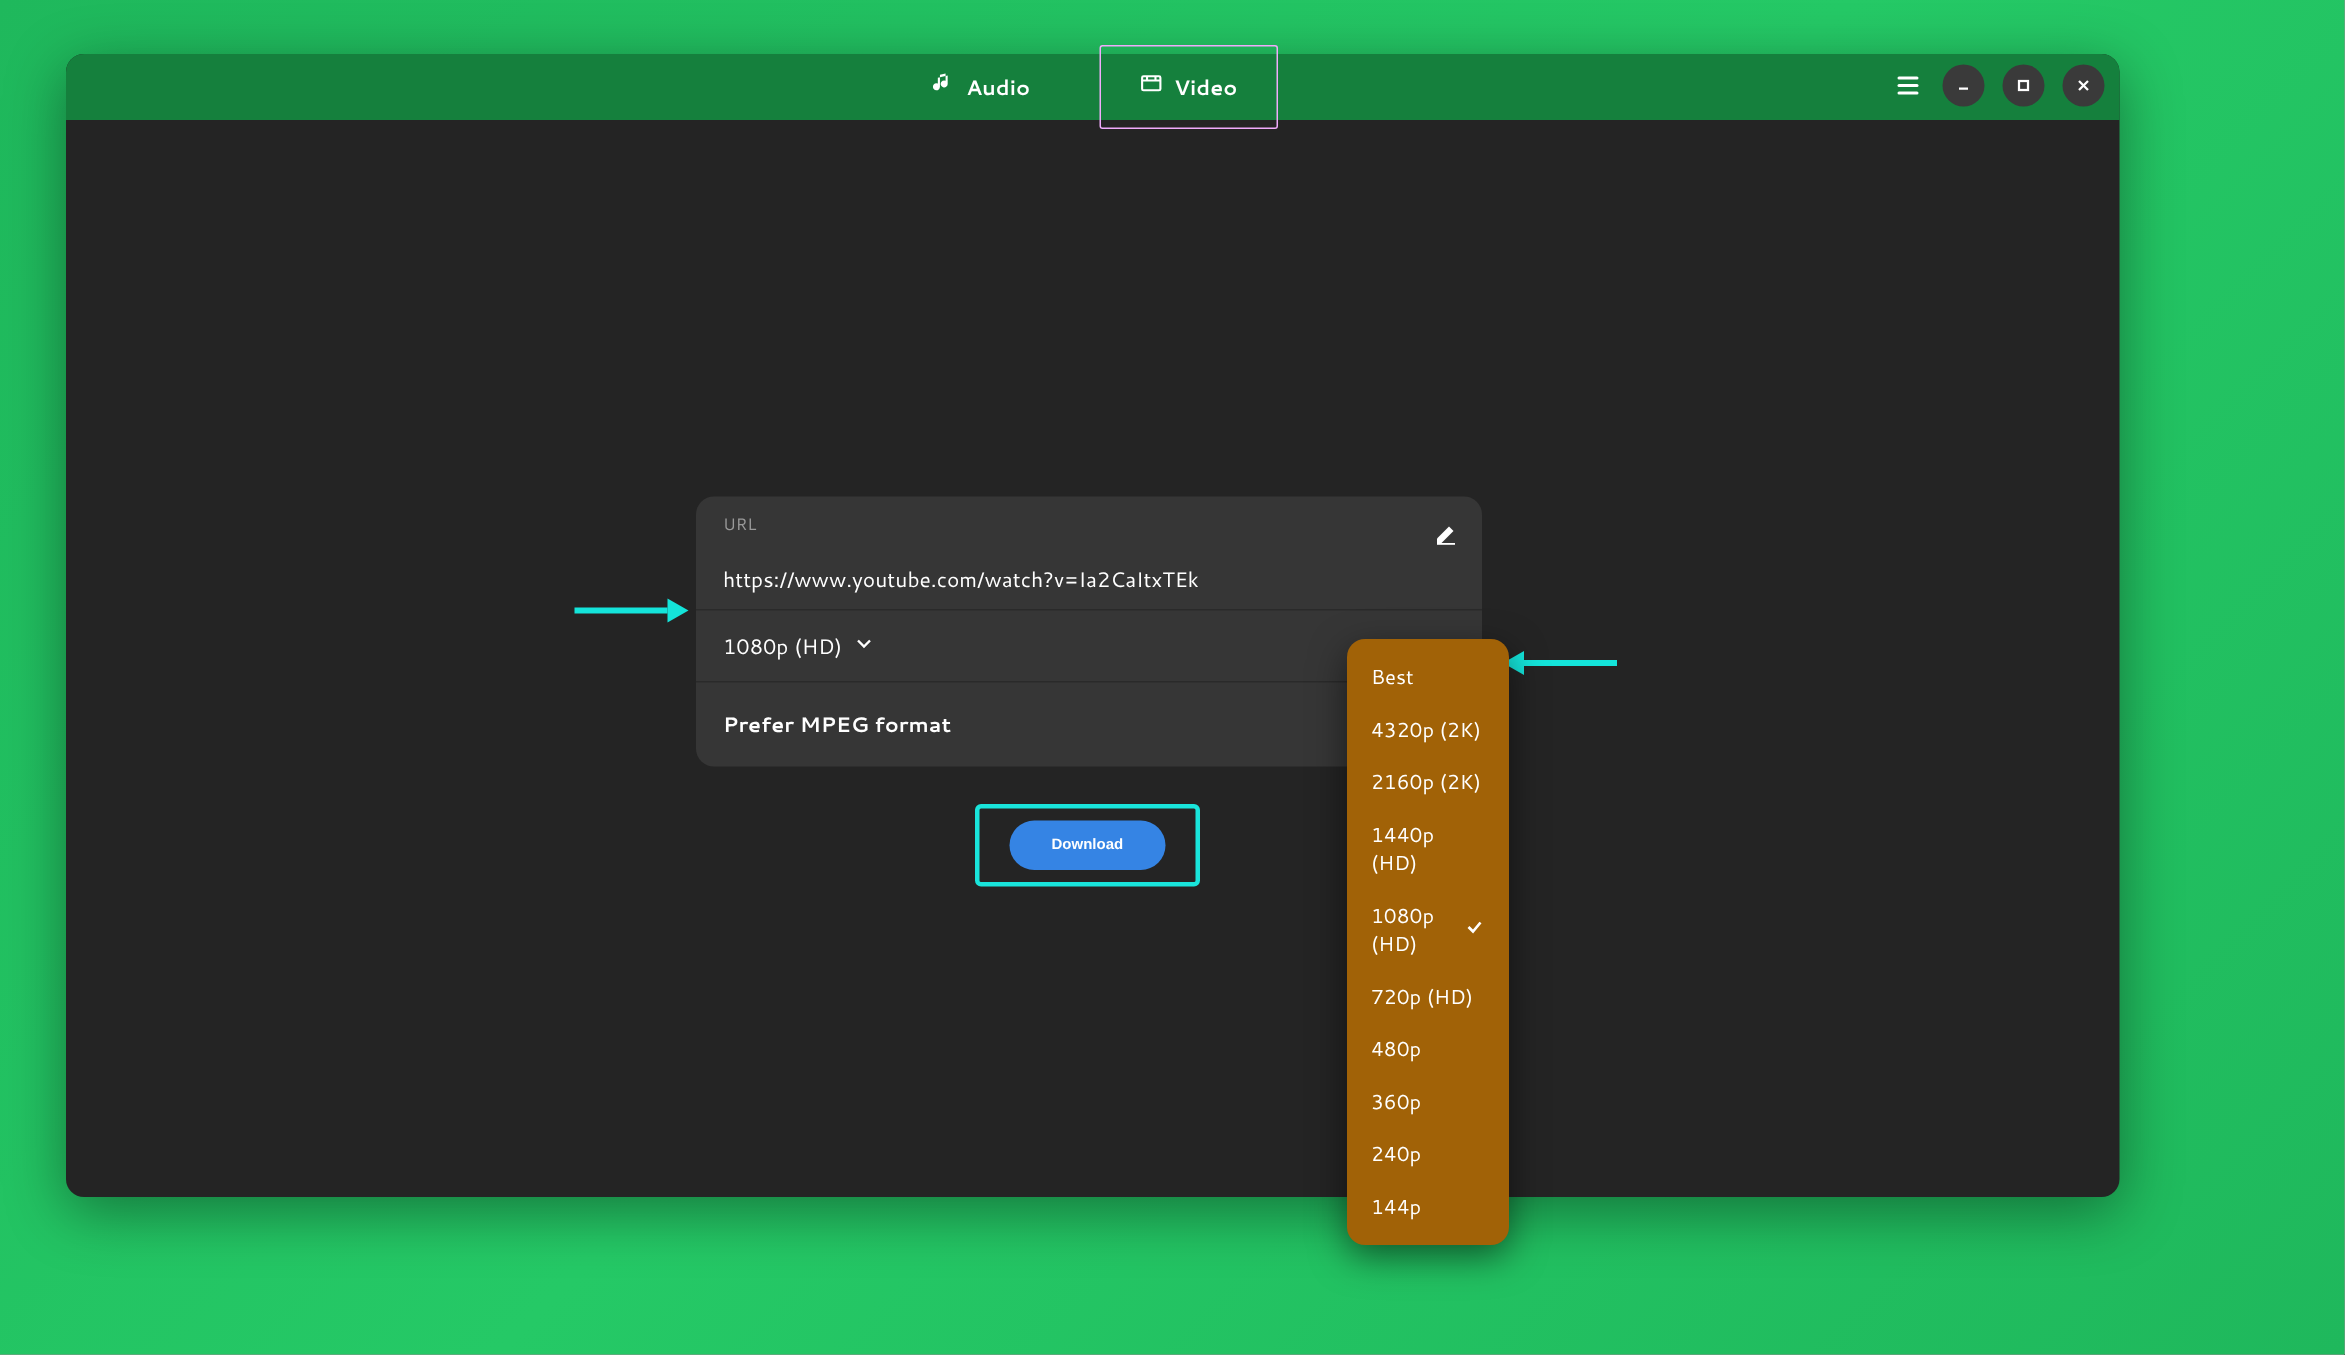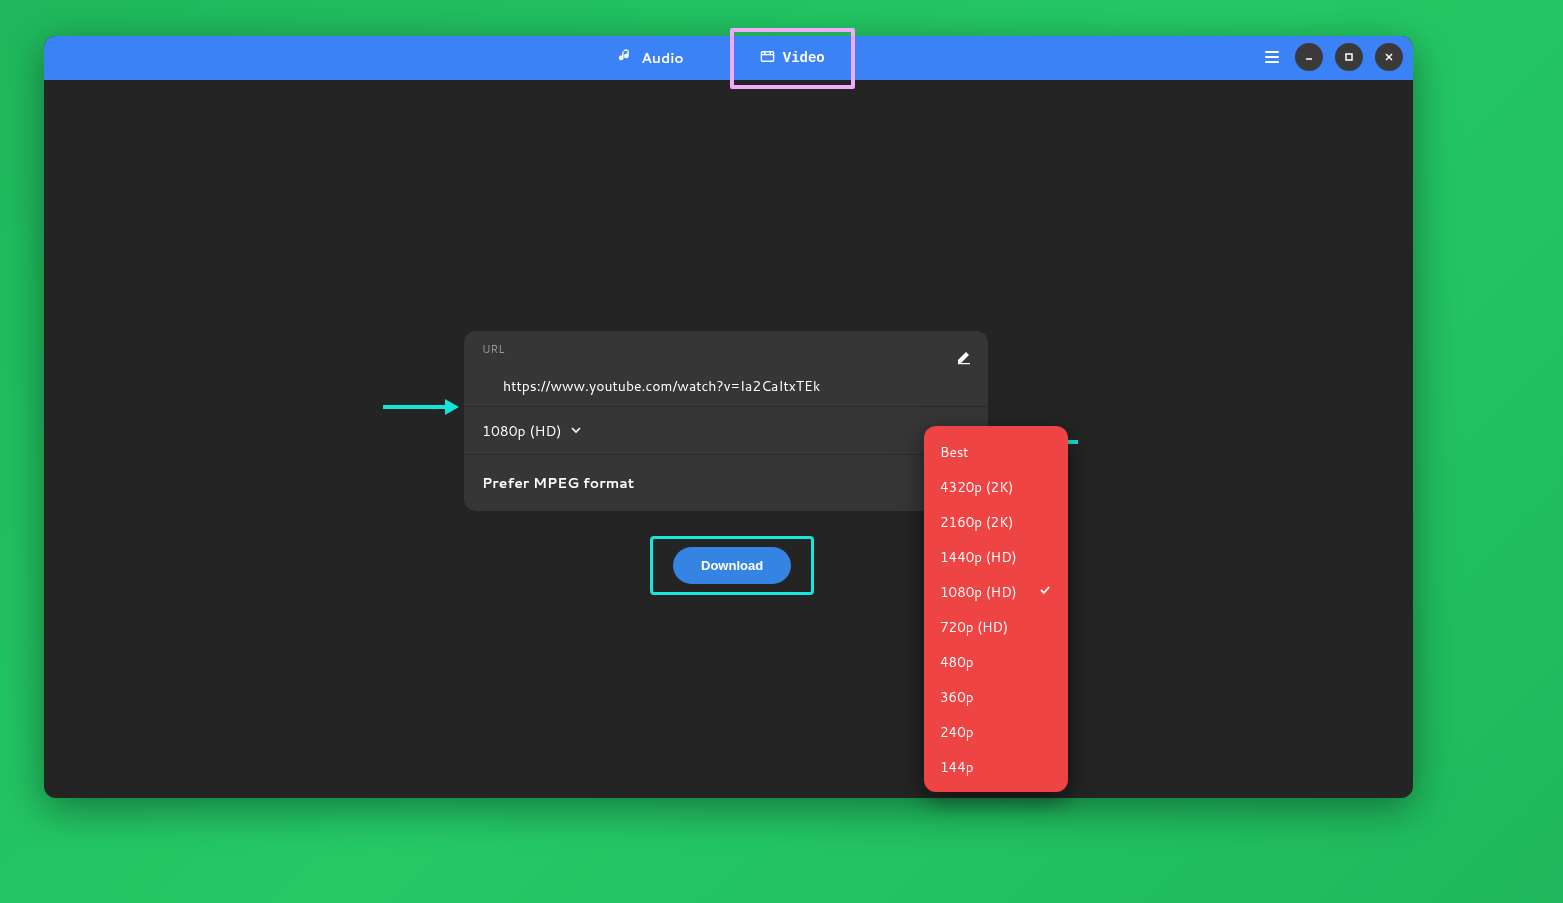--- a/index.html
+++ b/index.html
@@ -17,21 +17,21 @@
       left: 44px;
       width: 1369px;
       height: 762px;
       background: #242424;
       border-radius: 12px;
       overflow: visible;
       box-shadow: 0 10px 40px rgba(0,0,0,0.4);
     }
     .titlebar {
       height: 44px;
-      background: #3b82f6;
+      background: #15803d;
       display: flex;
       align-items: center;
       justify-content: center;
       position: relative;
       border-radius: 12px 12px 0 0;
     }
     .tabs {
       display: flex;
       gap: 30px;
       align-items: center;
@@ -40,24 +40,23 @@
       display: flex;
       align-items: center;
       gap: 8px;
       color: #fff;
       font-weight: 700;
       font-size: 14px;
       padding: 6px 16px;
       cursor: pointer;
     }
     .tab.active {
-      border: 4px solid #f0abfc;
+      border: 1px solid #f0abfc;
       border-radius: 2px;
       padding: 17px 26px;
-      font-family: Liberation Mono, monospace;
     }
     .window-controls {
       position: absolute;
       right: 10px;
       top: 7px;
       display: flex;
       gap: 12px;
       align-items: center;
     }
     .hamburger-btn {
@@ -113,21 +112,20 @@
       gap: 19px;
       padding: 10px 18px;
     }
     .url-label {
       color: #999;
       font-size: 11px;
     }
     .url-value {
       color: #fff;
       font-size: 14px;
-      margin-left: 21px;
     }
     .edit-icon-btn {
       position: absolute;
       right: 16px;
       top: 16px;
       cursor: pointer;
     }
     .row-label {
       color: #fff;
       font-size: 14px;
@@ -149,32 +147,32 @@
       left: 606px;
       top: 456px;
       border: 3px solid #19e5db;
       border-radius: 4px;
       padding: 8px 20px;
     }
     .download-btn {
       background: #3584e4;
       color: #fff;
       font-weight: 700;
-      font-size: 13px;
+      font-size: 10px;
       border: none;
       border-radius: 20px;
       padding: 11px 28px;
       cursor: pointer;
     }
     .dropdown {
       position: absolute;
-      left: 880px;
+      left: 854px;
       top: 346px;
-      width: 144px;
-      background: #ef4444;
+      width: 108px;
+      background: #a16207;
       border-radius: 12px;
       box-shadow: 0 8px 24px rgba(0,0,0,0.5);
       padding: 8px 0;
       z-index: 10;
     }
     .dropdown-item {
       padding: 8px 16px;
       color: #fff;
       font-size: 13.5px;
       cursor: pointer;

